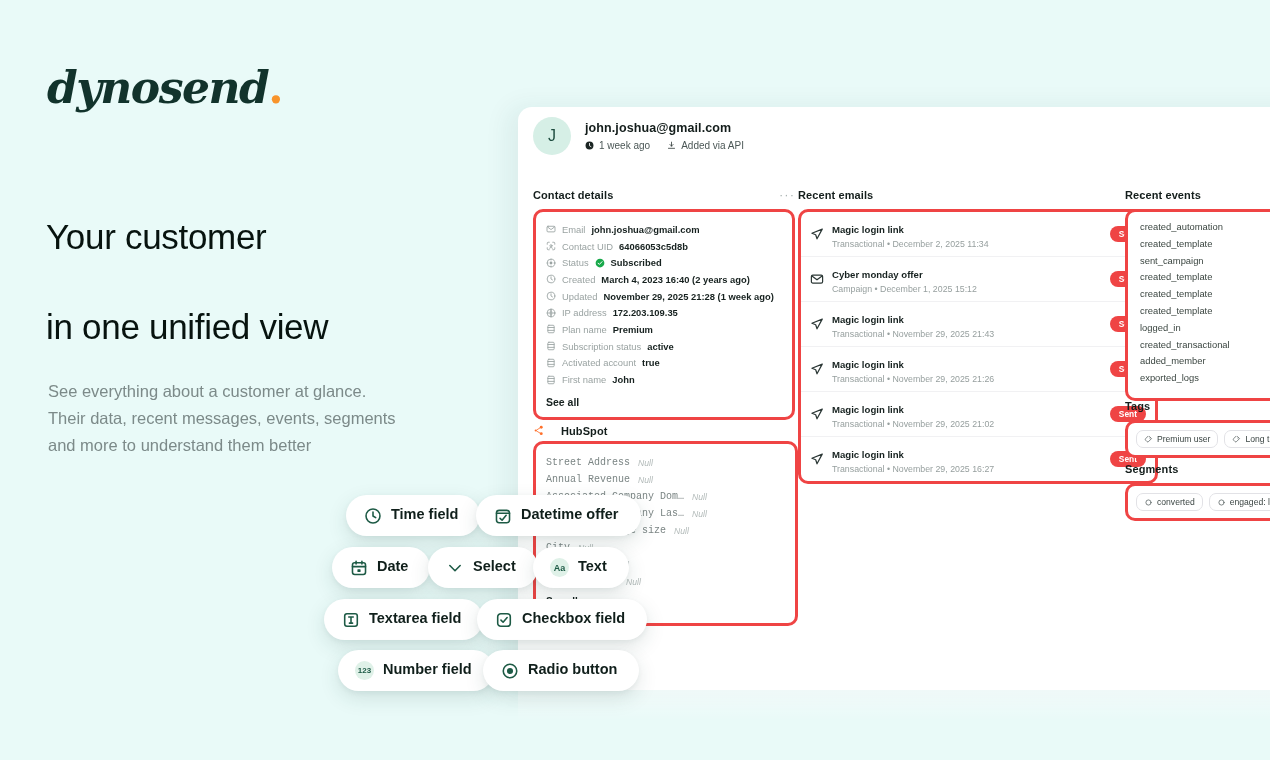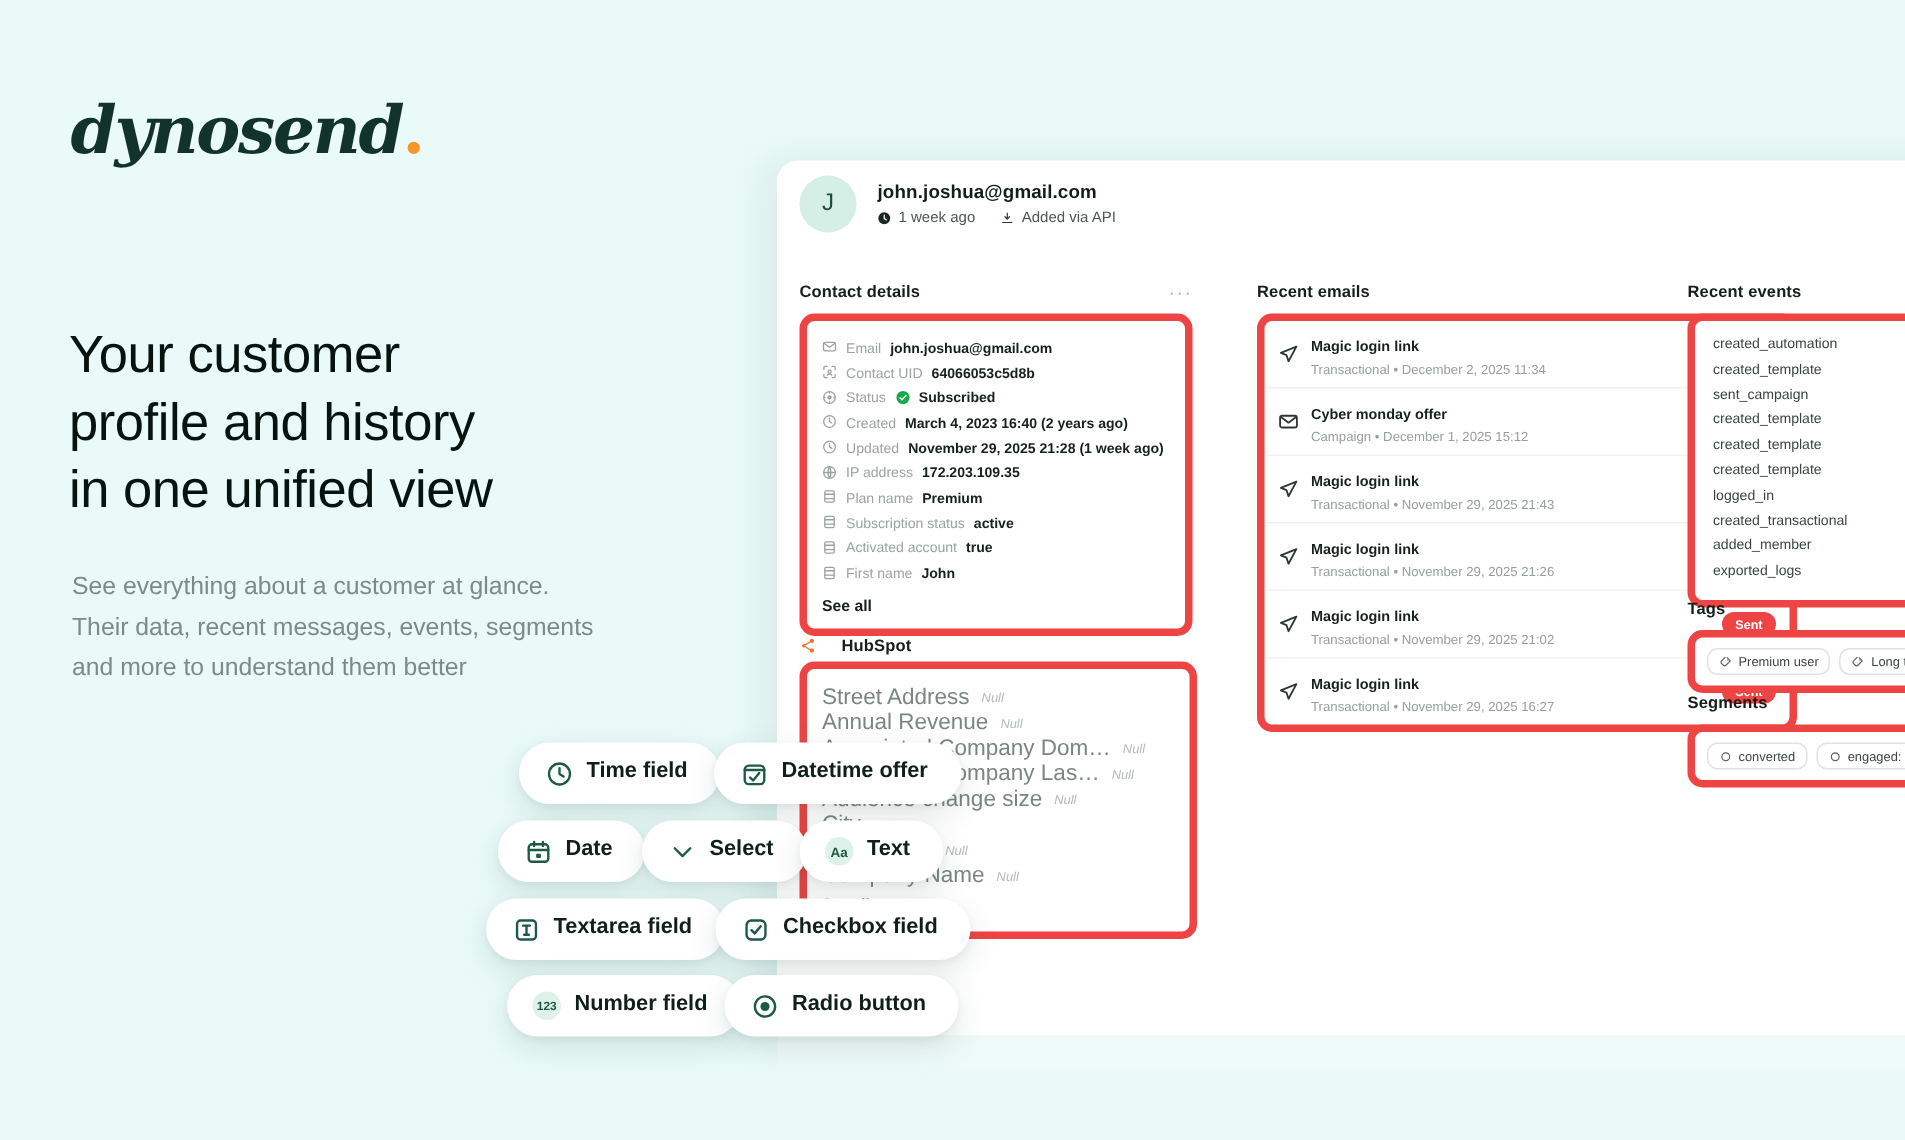--- a/index.html
+++ b/index.html
@@ -65,45 +65,45 @@
     margin-top: 5px; display: flex; align-items: center; gap: 5px;
     font-size: 10px; color: #4b5756; font-weight: 500;
   }
   .contact-meta .sep { width: 7px; }
 
   
   .sec-title { font-size: 11px; font-weight: 700; color: #141e1c; letter-spacing: .1px; }
 
   
   .panel {
-    background: #fff; border: 5px solid #ef4444; border-radius: 10px;
+    background: #fff; border: 3px solid #ef4444; border-radius: 10px;
   }
 
   
   .cd-wrap { position: absolute; left: 15px; top: 82px; width: 262px; }
   .cd-head { display: flex; align-items: center; justify-content: space-between; margin-bottom: 8px; }
   .dots { color: #aab3b2; font-size: 13px; letter-spacing: 1px; line-height: 6px; cursor: pointer; }
   .cd-panel { padding: 9px 10px 9px 10px; }
   .cd-row { display: flex; align-items: center; gap: 6px; height: 16.7px; white-space: nowrap; }
   .cd-label { font-size: 9.4px; color: #9aa3a2; font-weight: 400; }
   .cd-value { font-size: 9.4px; color: #16211f; font-weight: 700; }
   .see-all { margin-top: 8px; font-size: 10.5px; font-weight: 700; color: #16211f; cursor: pointer; }
   .chk { color: #19a94b; }
 
   
   .hs-wrap { position: absolute; left: 15px; top: 318px; width: 265px; }
   .hs-head { display: flex; align-items: flex-start; gap: 17px; margin-bottom: 4px; }
   .hs-panel { padding: 10px; height: 185px; overflow: hidden; }
   .hs-row { display: flex; align-items: center; gap: 8px; height: 17px; white-space: nowrap; }
-  .hs-label { font-size: 15px; color: #7b8584; }
+  .hs-label { font-size: 10px; color: #7b8584; font-family: Liberation Mono, monospace; }
   .hs-null { font-size: 8.6px; color: #b3bbba; font-style: italic; }
   .hs-see { margin-top: 6px; font-size: 10px; font-weight: 700; color: #16211f; }
 
   
-  .re-wrap { position: absolute; left: 280px; top: 82px; width: 360px; margin-left: 40px; }
+  .re-wrap { position: absolute; left: 280px; top: 82px; width: 360px; }
   .re-head { display: flex; align-items: center; justify-content: space-between; margin-bottom: 8px; }
   .re-navs { display: flex; gap: 11px; color: #9aa3a2; font-size: 11px; }
   .re-navs span { cursor: pointer; }
   .re-panel { overflow: hidden; }
   .re-item {
     display: flex; align-items: center; gap: 8px;
     padding: 7px 9px; border-bottom: 1px solid #f1f1f3;
   }
   .re-item:last-child { border-bottom: none; }
   .re-ico { color: #2c3836; flex: 0 0 auto; display:flex; }
@@ -155,21 +155,21 @@
 </style>
 </head>
 <body>
 
 <div class="logo">
   <span>dynosend</span><span class="dot">.</span>
 </div>
 
 <h1 class="headline">
   <span>Your customer</span><br>
-  <span>profile and history</span><br>
+  <br>
   <span>in one unified view</span>
 </h1>
 
 <p class="subcopy">
   <span>See everything about a customer at glance.</span><br>
   <span>Their data, recent messages, events, segments</span><br>
   <span>and more to understand them better</span>
 </p>
 
 <div class="app-card">

